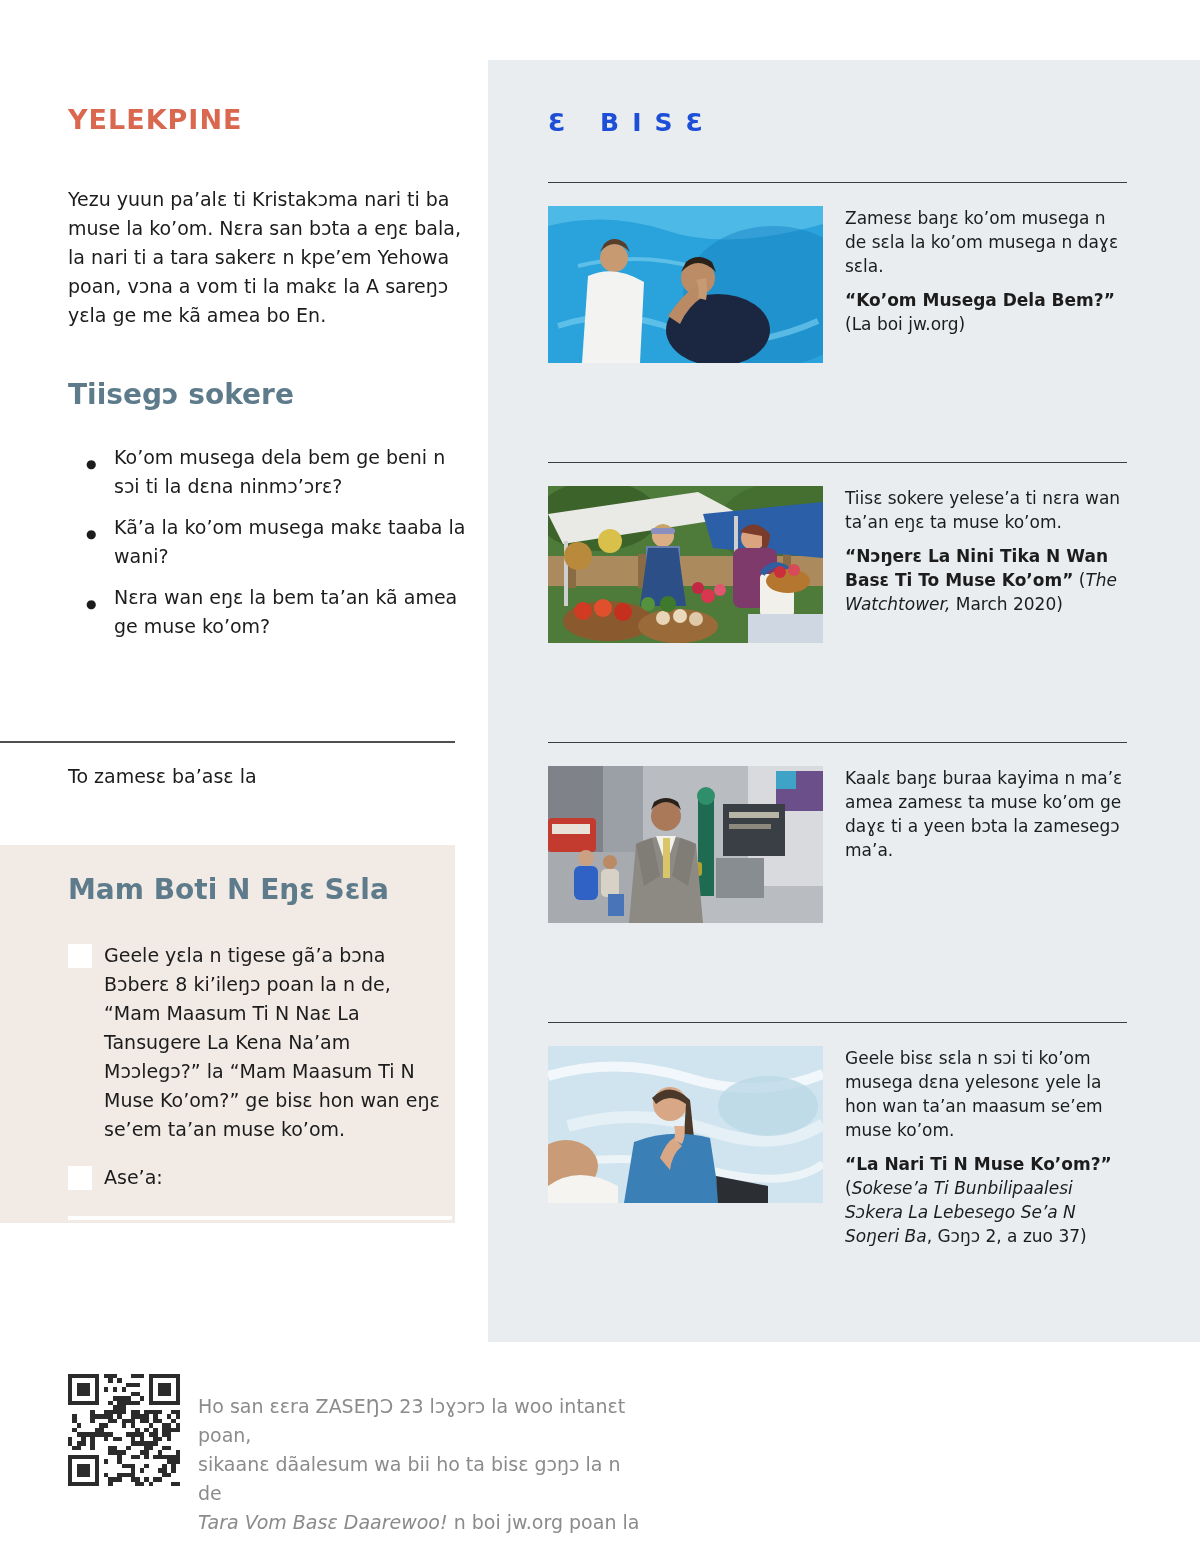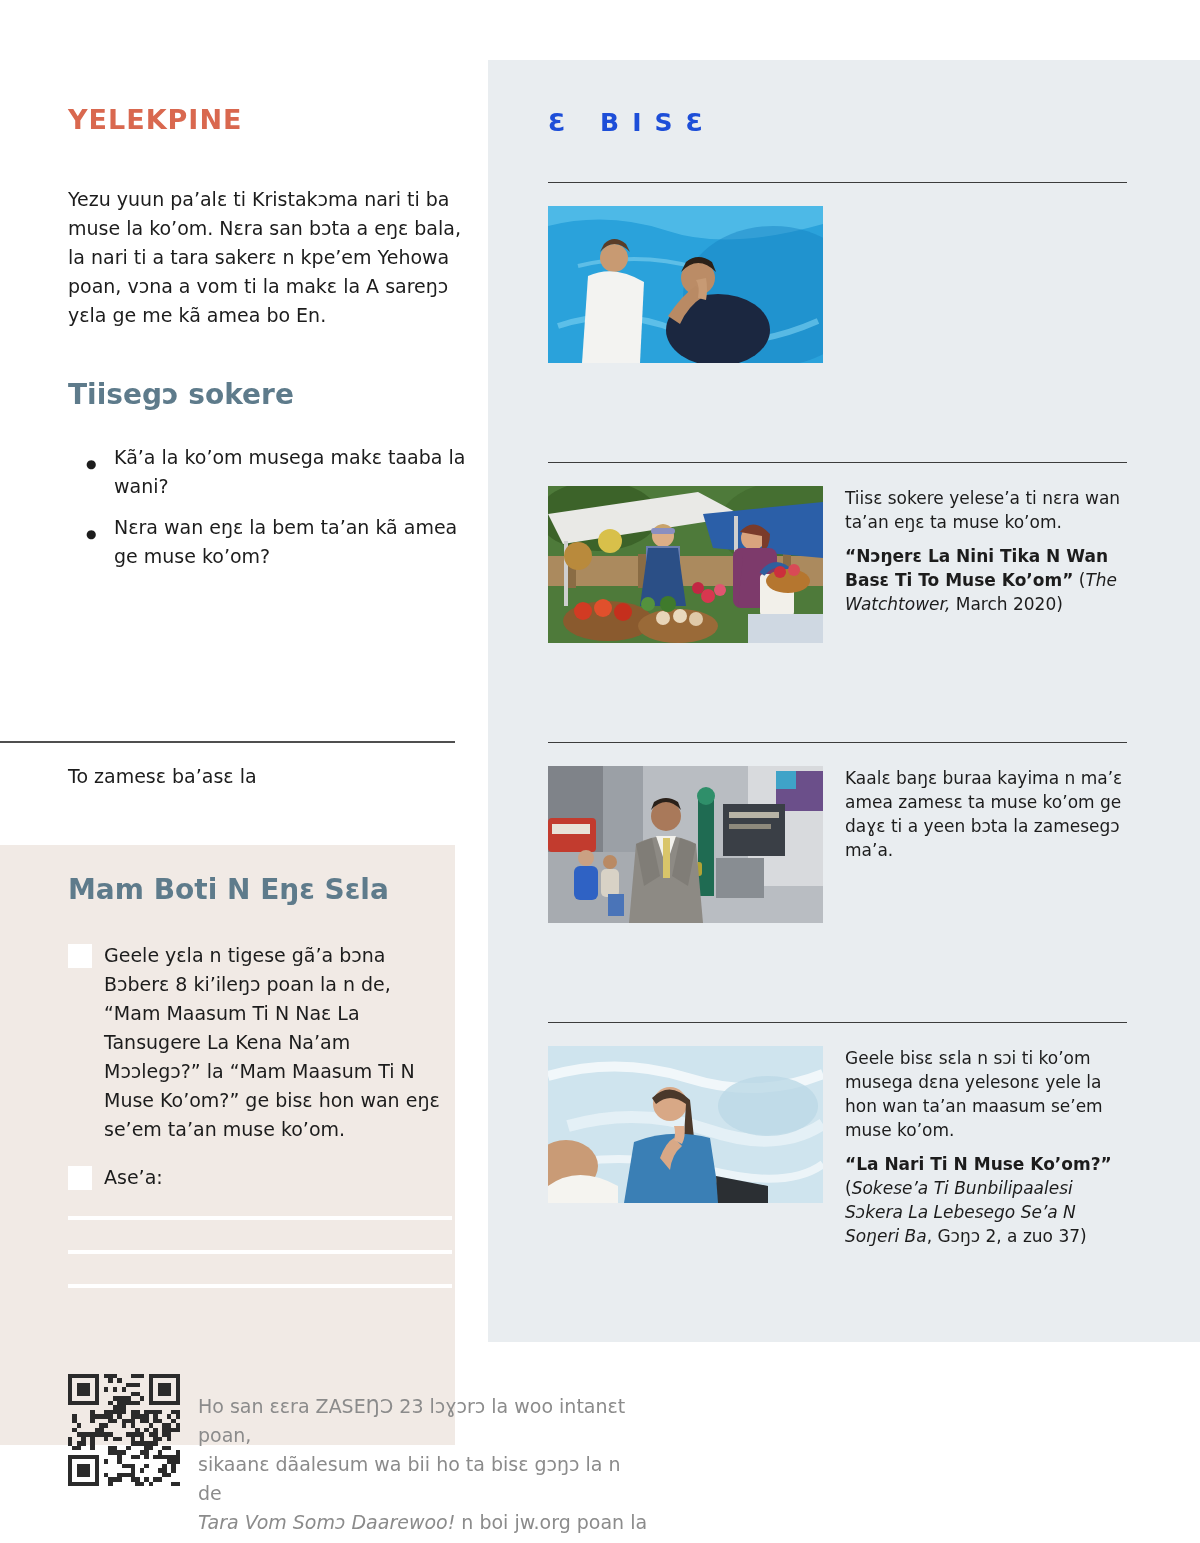--- a/index.html
+++ b/index.html
@@ -31,21 +31,21 @@
     content:"●";position:absolute;left:0;top:7px;font-size:12px;color:#1c1c1c;
   }
   .left-rule{
     position:absolute;left:0;top:741px;width:455px;height:2px;background:#4f4f4f;
   }
   .completion-label{
     position:absolute;left:68px;top:762px;width:390px;
     font-size:19px;line-height:28px;
   }
   .goal-box{
-    position:absolute;left:0;top:845px;width:455px;height:600px;background:#f1eae5;
+    position:absolute;left:0;top:845px;width:455px;height:378px;background:#f1eae5;
   }
   .goal-heading{
     position:absolute;left:68px;top:28px;width:370px;
     font-size:28px;font-weight:bold;color:#5e7b8b;
   }
   .goal-item{
     position:absolute;left:68px;width:372px;display:flex;align-items:flex-start;
   }
   .goal-item .checkbox{
     flex:0 0 24px;width:24px;height:24px;background:#ffffff;margin-top:3px;
@@ -100,20 +100,21 @@
 
 <div class="page">
 
   <div class="lesson-title">YELEKPINE</div>
 
   <p class="intro">Yezu yuun pa’alɛ ti Kristakɔma nari ti ba muse la ko’om. Nɛra san bɔta a eŋɛ bala, la nari ti a tara sakerɛ n kpe’em Yehowa poan, vɔna a vom ti la makɛ la A sareŋɔ yɛla ge me kã amea bo En.</p>
 
   <div class="review-heading">Tiisegɔ sokere</div>
 
   <ul class="review-list">
+    <li><span>Ko’om musega dela bem ge beni n sɔi ti la dɛna ninmɔ’ɔrɛ?</span></li>
     <li><span>Kã’a la ko’om musega makɛ taaba la wani?</span></li>
     <li><span>Nɛra wan eŋɛ la bem ta’an kã amea ge muse ko’om?</span></li>
   </ul>
 
   <div class="left-rule"></div>
 
   <div class="completion-label">To zamesɛ ba’asɛ la</div>
 
   <div class="goal-box">
     <div class="goal-heading">Mam Boti N Eŋɛ Sɛla</div>
@@ -424,21 +425,21 @@
         <rect x="16" y="24" width="1" height="1" fill="#2b2b2b"></rect>
         <rect x="18" y="24" width="1" height="1" fill="#2b2b2b"></rect>
         <rect x="23" y="24" width="1" height="1" fill="#2b2b2b"></rect>
         <rect x="24" y="24" width="1" height="1" fill="#2b2b2b"></rect>
       </svg>
   </div>
 
   <div class="qr-note">
     <span>Ho san ɛɛra ZASEŊƆ 23 lɔɣɔrɔ la woo intanɛt poan,</span><br>
     <span>sikaanɛ dãalesum wa bii ho ta bisɛ gɔŋɔ la n de</span><br>
-    <span class="it">Tara Vom Somɔ Daarewoo!</span><span> n boi jw.org poan la</span>
+    <span class="it">Tara Vom Basɛ Daarewoo!</span><span> n boi jw.org poan la</span>
   </div>
 
   <div class="media-panel">
     <div class="panel-heading">Ɛ BISƐ</div>
 
     <div class="entry e0">
       <div class="rule"></div>
       <div class="row">
         <div class="thumb">
           <svg width="275" height="157" viewBox="0 0 275 157">
@@ -451,20 +452,24 @@
             <circle cx="66" cy="52" r="14" fill="#c89a72"></circle>
             <path d="M52 46 Q66 30 82 46 L78 38 Q66 28 56 38 Z" fill="#5a3d28"></path>
             <path d="M40 70 Q66 58 96 76 L92 157 L34 157 Z" fill="#f3f3f1"></path>
 
             <circle cx="150" cy="72" r="17" fill="#bb8c66"></circle>
             <path d="M133 66 Q150 48 168 66 L164 56 Q150 46 138 56 Z" fill="#2b2118"></path>
             <ellipse cx="170" cy="124" rx="52" ry="36" fill="#1b2740"></ellipse>
             <path d="M120 110 Q135 88 148 80 L156 90 Q140 100 132 118 Z" fill="#b98a64"></path>
             <path d="M150 92 Q152 80 148 74 L158 72 Q160 84 158 94 Z" fill="#c79a74"></path>
           </svg>
+        </div>
+        <div class="etext">
+          <p class="desc">Zamesɛ baŋɛ ko’om musega n de sɛla la ko’om musega n daɣɛ sɛla.</p>
+          <p class="src"><span class="ttl">“Ko’om Musega Dela Bem?”</span><span> (La boi jw.org)</span><span class="it"></span><span></span></p>
         </div>
       </div>
     </div>
 
     <div class="entry e1">
       <div class="rule"></div>
       <div class="row">
         <div class="thumb">
           <svg width="275" height="157" viewBox="0 0 275 157">
             <rect width="275" height="157" fill="#4e7a3a"></rect>

